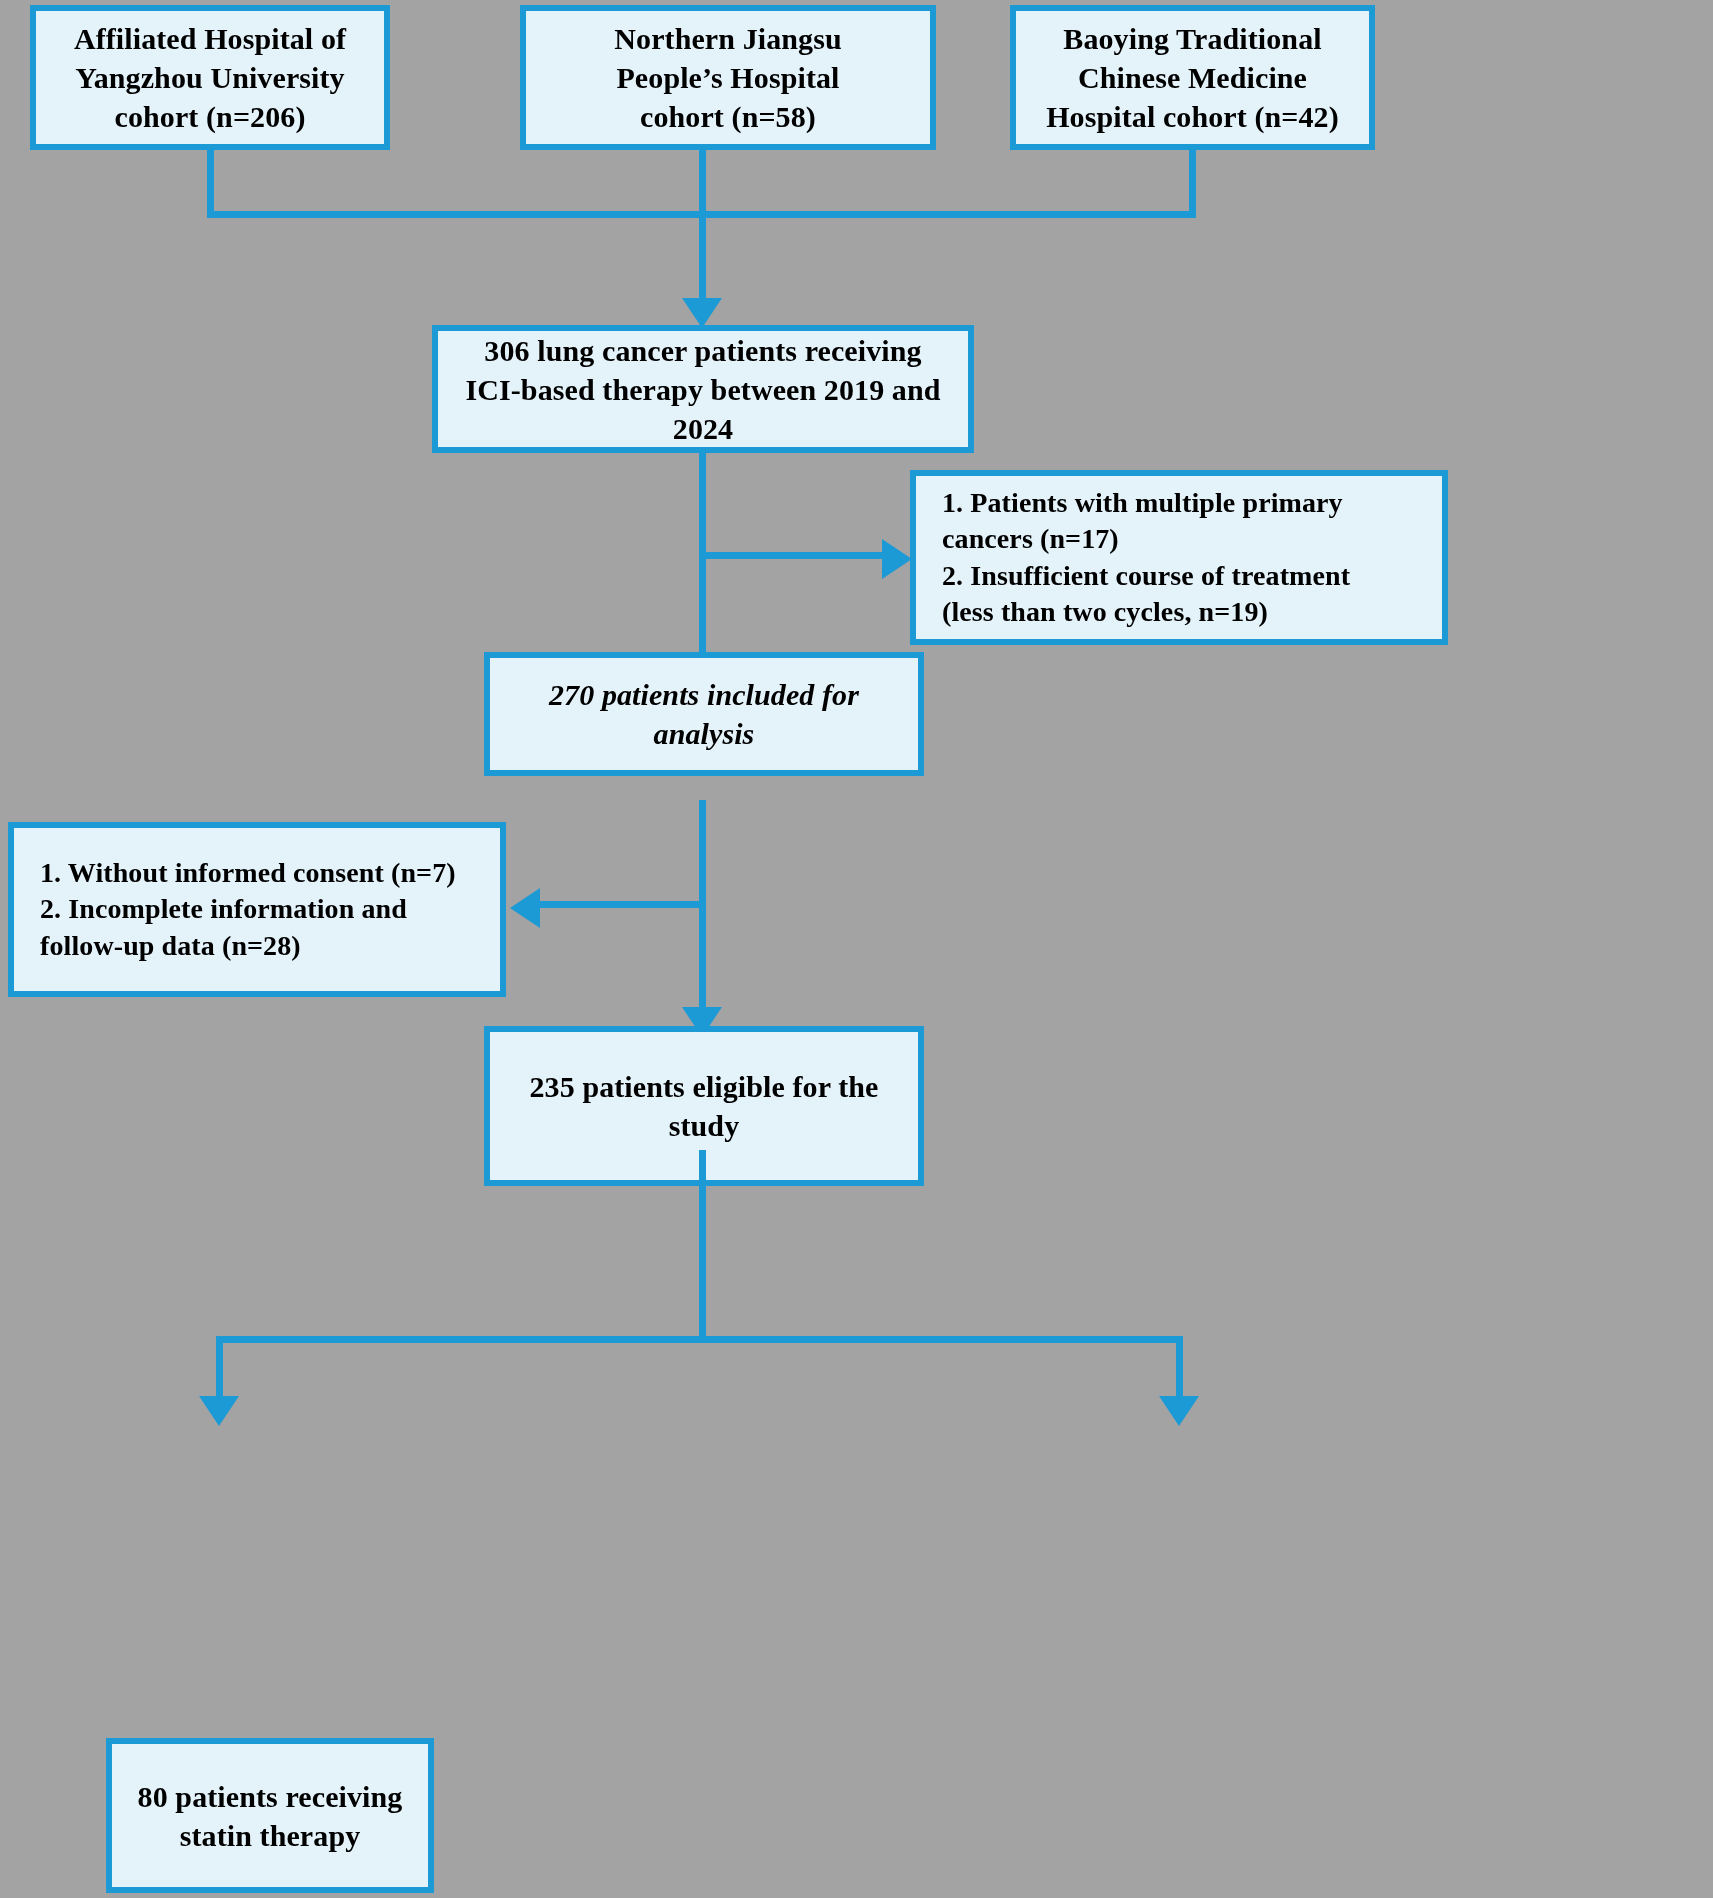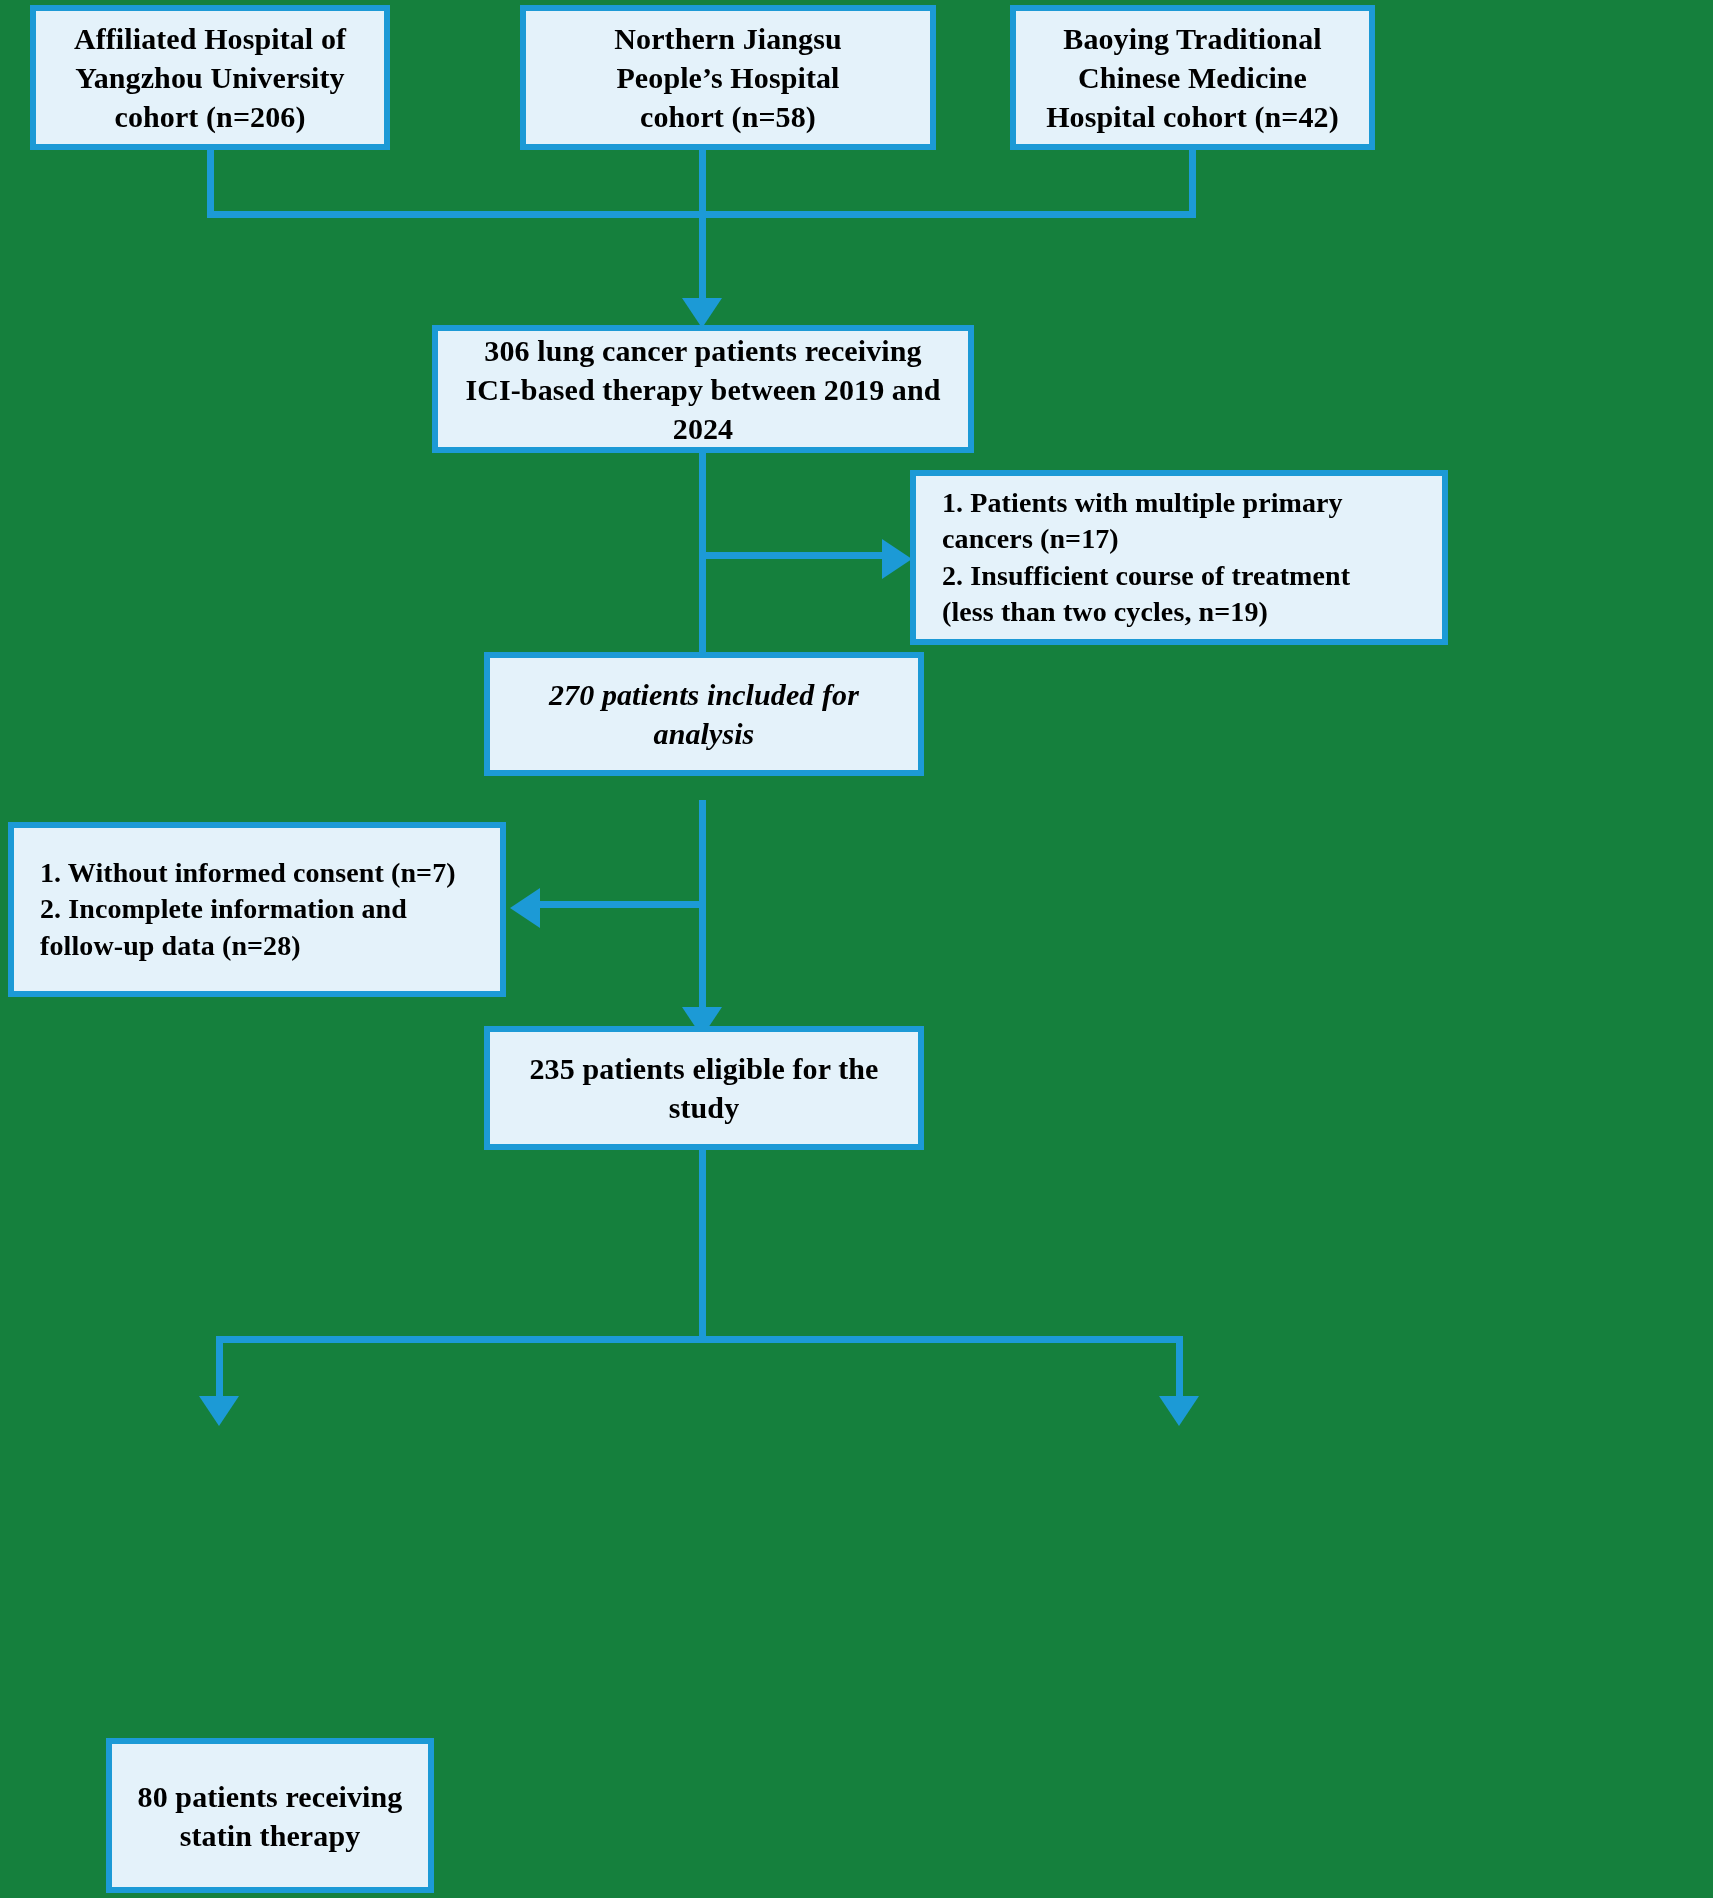--- a/index.html
+++ b/index.html
@@ -1,17 +1,17 @@
 <!DOCTYPE html>
 <html><head>
 <meta charset="utf-8">
 <style>
   html,body{margin:0;padding:0;background:#ffffff;}
   body{width:1713px;height:1898px;font-family:"Liberation Serif","DejaVu Serif",serif;}
-  #canvas{position:relative;width:1713px;height:1898px;overflow:hidden;background:#15803d;}
+  #canvas{position:relative;width:1713px;height:1898px;overflow:hidden;background:#a3a3a3;}
 
   .box{
     position:absolute;
     box-sizing:border-box;
     background:#E4F2FA;
     border:6px solid #1C9AD6;
     display:flex;
     align-items:center;
     justify-content:center;
     color:#000000;
@@ -106,21 +106,21 @@
   <div class="hline" style="left:540px;top:901px;width:162px;"></div>
   <div class="arrow-left" style="left:510px;top:888px;"></div>
   <div class="arrow-down" style="left:682px;top:1007px;"></div>
 
   <div class="box left" style="left:8px;top:822px;width:498px;height:175px;font-size:28px;">
     <span class="txt">1. Without informed consent (n=7)
 2. Incomplete information and
 follow-up data (n=28)</span>
   </div>
 
-  <div class="box" style="left:484px;top:1026px;width:440px;height:124px;font-size:30px;">
+  <div class="box" style="left:484px;top:1026px;width:440px;height:160px;font-size:30px;">
     <span class="txt">235 patients eligible for the
 study</span>
   </div>
 
   <div class="vline" style="left:699px;top:1150px;height:190px;"></div>
   <div class="hline" style="left:216px;top:1336px;width:967px;"></div>
   <div class="vline" style="left:216px;top:1336px;height:63px;"></div>
   <div class="vline" style="left:1176px;top:1336px;height:63px;"></div>
   <div class="arrow-down" style="left:199px;top:1396px;"></div>
   <div class="arrow-down" style="left:1159px;top:1396px;"></div>

